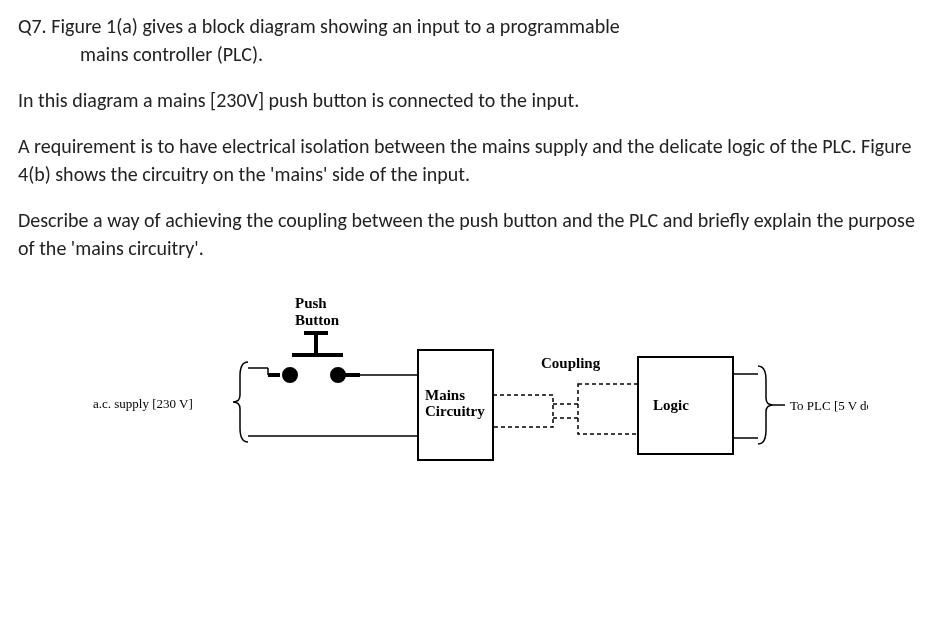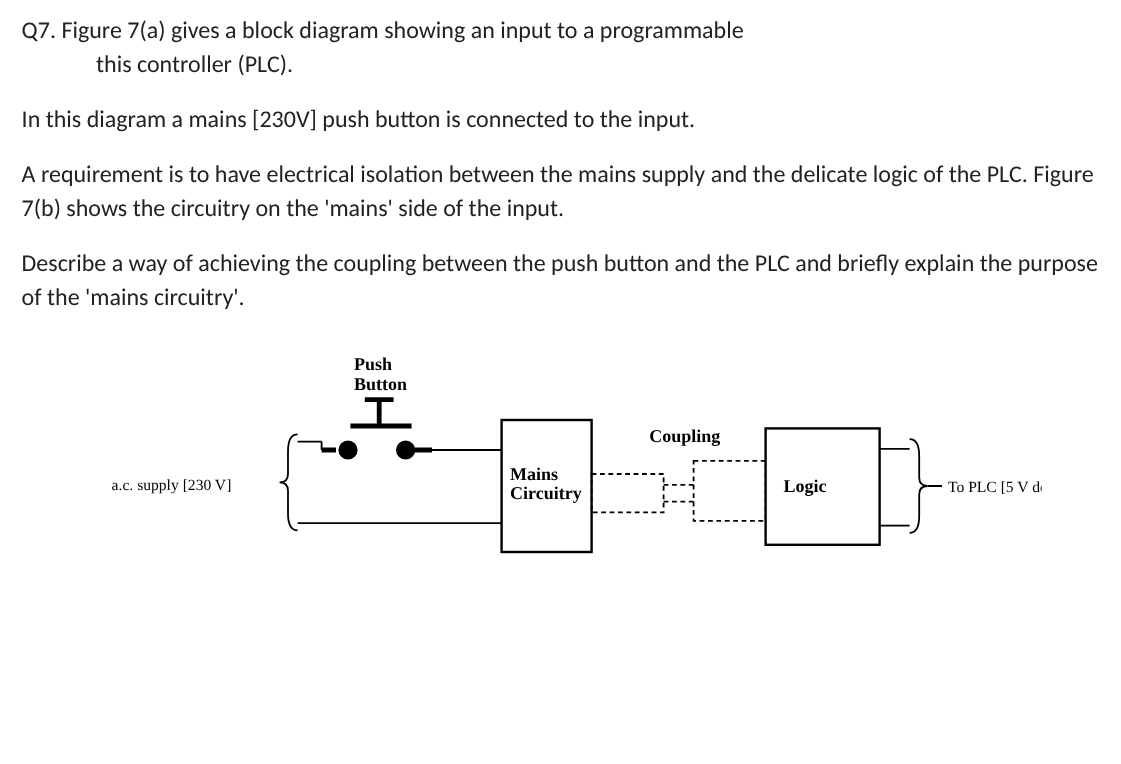--- a/index.html
+++ b/index.html
@@ -35,27 +35,27 @@
     .blk-label-sm {
       font-family: "Times New Roman", serif;
       font-size: 13px;
     }
   </style>
 </head>
 <body>
 
 <div class="para">
   <span>Q7.</span>
-  <span>Figure 7(a) gives a block diagram showing an input to a programmable</span>
-  <span class="indent">this controller (PLC).</span>
+  <span>Figure 1(a) gives a block diagram showing an input to a programmable</span>
+  <span class="indent">mains controller (PLC).</span>
 </div>
 
 <div class="para">In this diagram a mains [230V] push button is connected to the input.</div>
 
-<div class="para">A requirement is to have electrical isolation between the mains supply and the delicate logic of the PLC.  Figure 7(b) shows the circuitry on the 'mains' side of the input.</div>
+<div class="para">A requirement is to have electrical isolation between the mains supply and the delicate logic of the PLC.  Figure 4(b) shows the circuitry on the 'mains' side of the input.</div>
 
 <div class="para">Describe a way of achieving the coupling between the push button and the PLC and briefly explain the purpose of the 'mains circuitry'.</div>
 
 <div class="diagram-wrap">
   <svg width="780" height="230" viewBox="0 0 780 230">
 
     <g>
       <path d="M 160 82 Q 152 82 152 96 L 152 115 Q 152 122 145 122 Q 152 122 152 129 L 152 148 Q 152 162 160 162" stroke="#000" stroke-width="1.5" fill="none"></path>
     </g>
     <text x="5" y="128" class="blk-label-sm">a.c. supply [230 V]</text>

